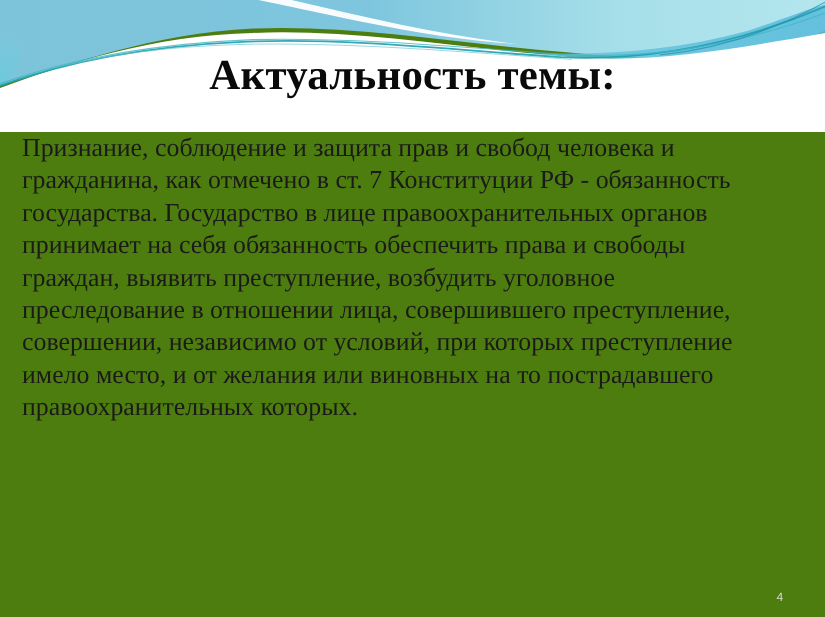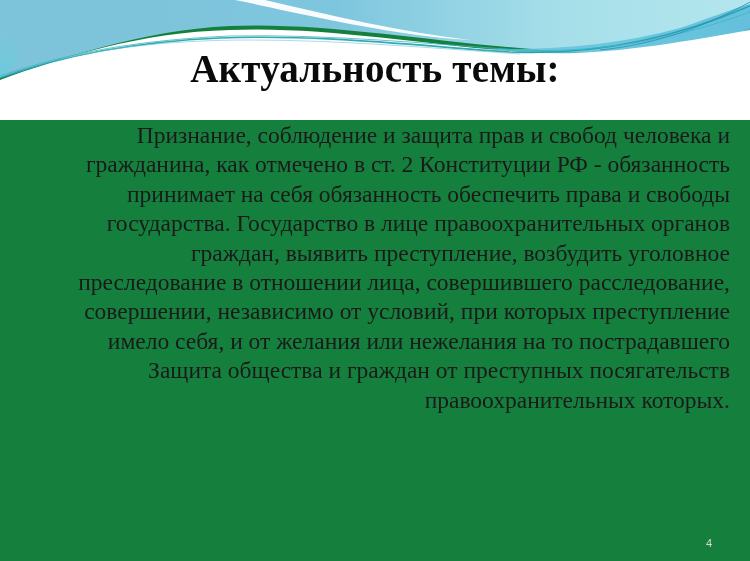--- a/index.html
+++ b/index.html
@@ -13,21 +13,21 @@
       position: relative;
       overflow: hidden;
       font-family: "Liberation Serif", "DejaVu Serif", serif;
       color: #111111;
     }
     .slide {
       position: absolute;
       left: 0; top: 0;
       width: 750px;
       height: 561px;
-      background: #15803d;
+      background: #4d7c0f;
     }
     .header-wave {
       position: absolute;
       left: 0; top: 0;
       width: 750px;
       height: 120px;
     }
     .title {
       position: absolute;
       left: 0;
@@ -39,21 +39,21 @@
       font-size: 39px;
       line-height: 50px;
       color: #0a0a0a;
       letter-spacing: 0.2px;
     }
     .body-text {
       position: absolute;
       left: 20px;
       top: 121px;
       width: 710px;
-      text-align: right;
+      text-align: left;
       font-family: "Liberation Serif", "DejaVu Serif", serif;
       font-size: 23.5px;
       line-height: 29.4px;
       color: #1a1a1a;
     }
     .body-text .line {
       display: block;
       white-space: nowrap;
     }
     .page-number {
@@ -101,25 +101,24 @@
     <path d="M0,78 C60,56 130,42 220,38 C320,34 420,46 510,52 C600,56 680,36 750,6" fill="none" stroke="#1e9fae" stroke-width="1.6" opacity="0.9"></path>
     <path d="M0,76 C70,52 140,40 230,36 C330,34 430,44 520,50 C610,54 690,34 750,12" fill="none" stroke="#3cb7c3" stroke-width="1" opacity="0.8"></path>
     <path d="M20,70 C90,48 170,40 250,40 C340,40 430,48 520,54" fill="none" stroke="#5fc3cf" stroke-width="0.8" opacity="0.7"></path>
     <path d="M600,50 C660,44 710,24 750,2" fill="none" stroke="#2a8fb0" stroke-width="1" opacity="0.8"></path>
   </svg>
 
   <div class="title">Актуальность темы:</div>
 
   <div class="body-text">
     <span class="line">Признание, соблюдение и защита прав и свобод человека и</span>
-    <span class="line">гражданина, как отмечено в ст. 2 Конституции РФ - обязанность</span>
+    <span class="line">гражданина, как отмечено в ст. 7 Конституции РФ - обязанность</span>
+    <span class="line">государства. Государство в лице правоохранительных органов</span>
     <span class="line">принимает на себя обязанность обеспечить права и свободы</span>
-    <span class="line">государства. Государство в лице правоохранительных органов</span>
     <span class="line">граждан, выявить преступление, возбудить уголовное</span>
-    <span class="line">преследование в отношении лица, совершившего расследование,</span>
+    <span class="line">преследование в отношении лица, совершившего преступление,</span>
     <span class="line">совершении, независимо от условий, при которых преступление</span>
-    <span class="line">имело себя, и от желания или нежелания на то пострадавшего</span>
-    <span class="line">Защита общества и граждан от преступных посягательств</span>
+    <span class="line">имело место, и от желания или виновных на то пострадавшего</span>
     <span class="line">правоохранительных которых.</span>
   </div>
 
   <div class="page-number">4</div>
 </div>
 
 </body></html>

